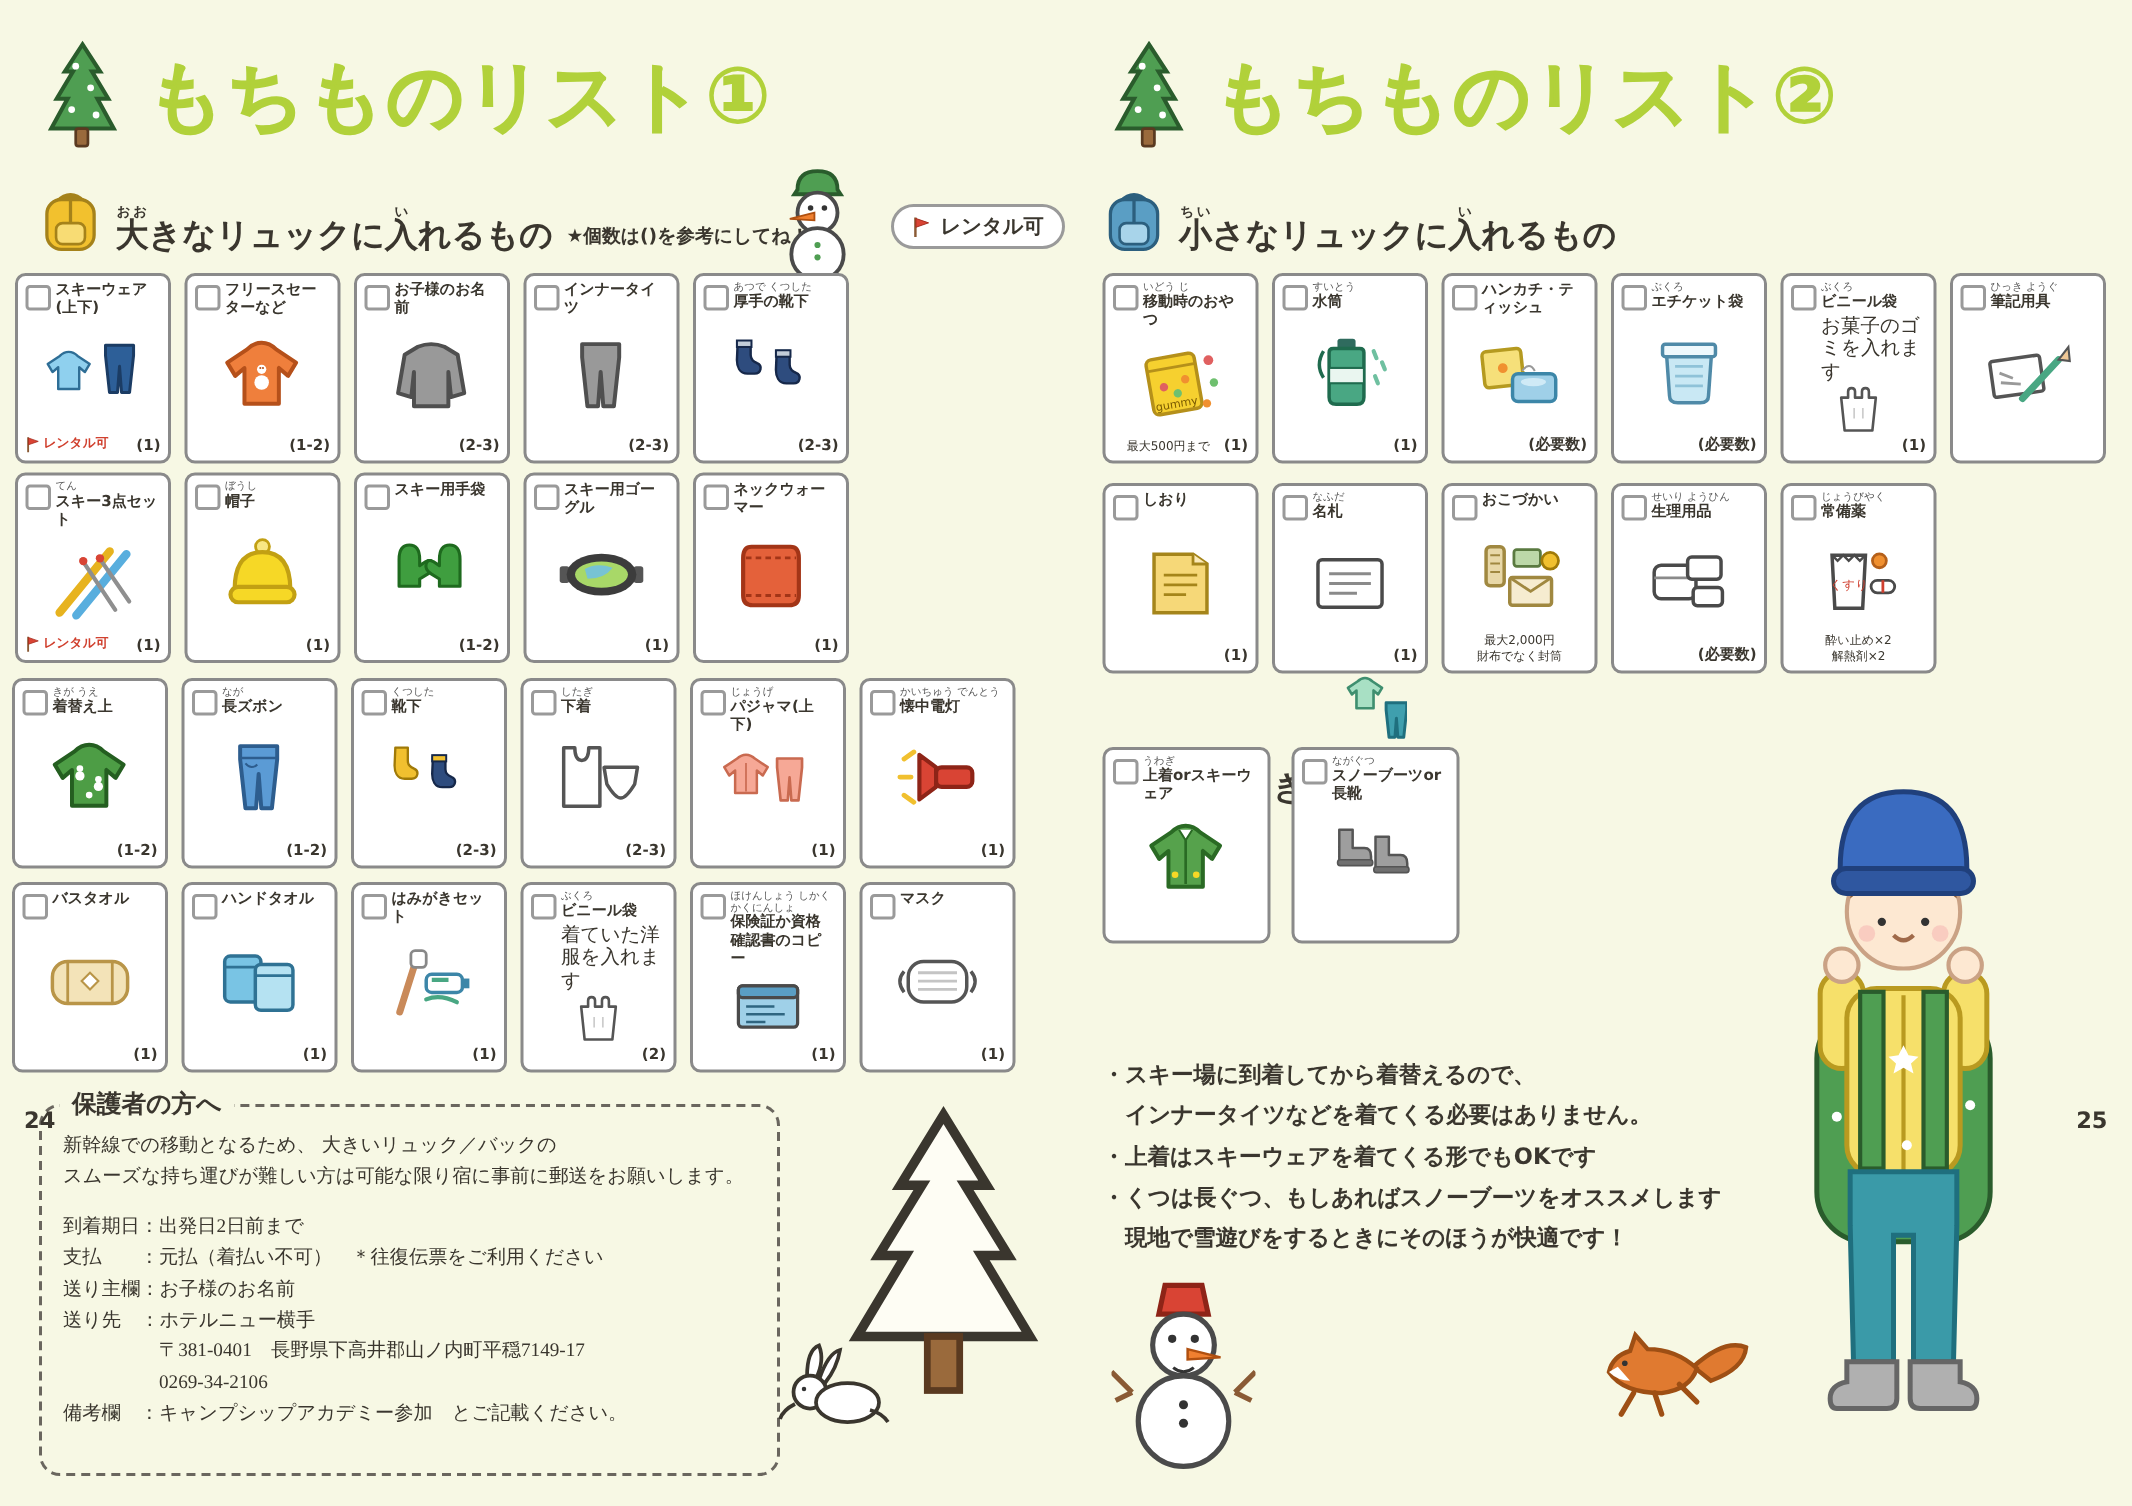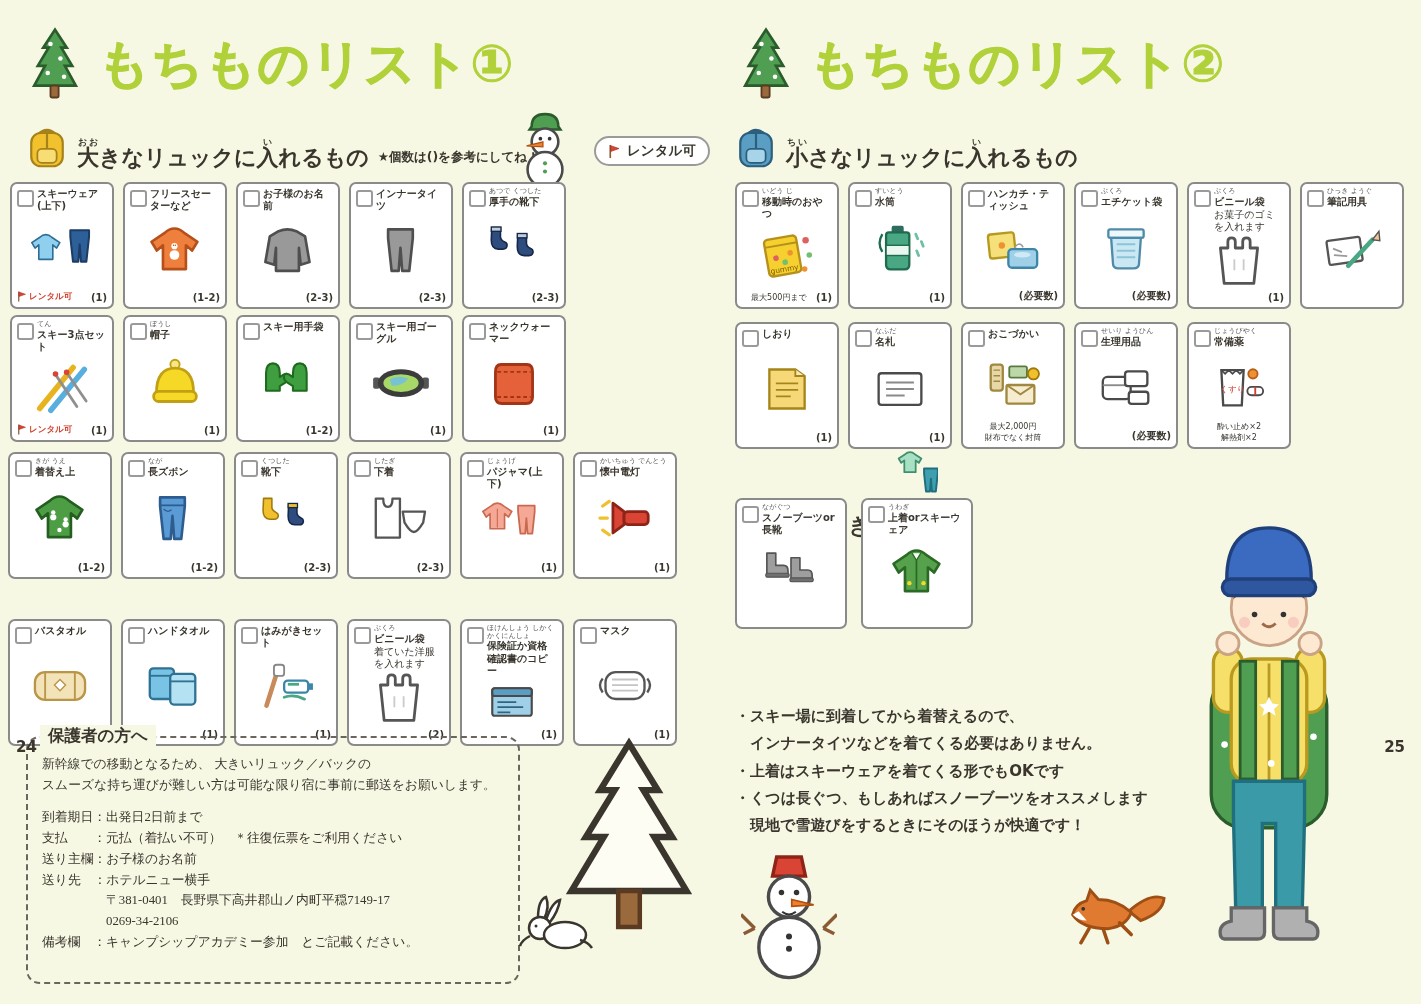--- a/index.html
+++ b/index.html
@@ -31,34 +31,34 @@
   .snowman-top{position:absolute;left:514px;top:110px;width:62px;height:80px;}
   .rental-badge{position:absolute;left:594px;top:136px;display:flex;align-items:center;gap:6px;
     background:#fff;border:2px solid #9a9a9a;border-radius:18px;padding:4px 12px;
     font-size:13.5px;font-weight:700;}
   .badge-flag{width:13px;height:17px;}
 
   .cards{position:absolute;display:flex;gap:9px;}
   .left .r1{left:10px;top:182px;}
   .left .r2{left:10px;top:315px;}
   .left .r3{left:8px;top:452px;}
-  .left .r4{left:8px;top:619px;}
+  .left .r4{left:8px;top:588px;}
   .right .r1{left:24px;top:182px;}
   .right .r2{left:24px;top:322px;}
   .right .outfit{left:24px;top:498px;gap:14px;}
 
   .card{width:104px;height:127px;background:#fff;border:2px solid #8a8a8a;border-radius:7px;
     padding:4px 5px;display:flex;flex-direction:column;box-sizing:border-box;flex:none;justify-content:flex-end;}
   .outfit .card{width:112px;height:131px;}
   .card-head{display:flex;gap:3px;align-items:flex-start;}
   .checkbox{width:13px;height:13px;border:2px solid #9a9a9a;border-radius:3px;background:#fff;flex:none;margin-top:2px;}
   .card-title{flex:1;min-width:0;}
   .ruby-line{font-size:7px;color:#555;line-height:1.1;}
   .name{font-size:10px;font-weight:700;line-height:1.22;}
-  .note-top{font-size:10px;color:#3a362e;margin-top:1px;line-height:1.2;font-family:Liberation Serif, serif;}
+  .note-top{font-size:13px;color:#3a362e;margin-top:1px;line-height:1.2;font-family:Liberation Serif, serif;}
   .card-icon{flex:1;min-height:0;display:flex;align-items:center;justify-content:center;padding:1px 0;}
   .card-icon svg{max-height:52px;}
   .card-foot{display:flex;align-items:flex-end;min-height:13px;font-size:9px;}
   .rental{color:#d0402e;font-weight:700;font-size:8.5px;display:flex;align-items:center;gap:2px;line-height:1;}
   .flag-ic{width:10px;height:13px;}
   .note-bottom{flex:1;text-align:center;font-size:8px;white-space:pre-line;line-height:1.3;}
   .qty{margin-left:auto;font-size:10px;font-weight:700;}
 
   .parents-box{position:absolute;left:26px;top:736px;width:494px;min-height:248px;
     border:2.5px dashed #6a665e;border-radius:14px;padding:16px 14px 10px;box-sizing:border-box;}
@@ -1022,61 +1022,61 @@
           </svg>
         </span>
       <h2 class="sec-heading"><ruby>出発<rt>しゅっぱつ</rt></ruby><ruby>するときの<rt></rt></ruby><ruby>服装<rt>ふくそう</rt></ruby></h2>
     </div>
 
     <div class="cards outfit">
   <div class="card">
     <div class="card-head">
       <span class="checkbox"></span>
       <div class="card-title">
-        <div class="ruby-line">ながぐつ</div>
-        <div class="name">スノーブーツor長靴</div>
-
-      </div>
-    </div>
-    <div class="card-icon" data-icon="boots-icon">
-            <svg viewBox="0 0 64 56" preserveAspectRatio="xMidYMid meet">
-              <g transform="translate(0 3) scale(0.6)">
-                <path d="M10 6 L26 6 L26 28 L40 28 Q48 28 48 38 L48 48 L10 48 Z" fill="#9e9e9e" stroke="#555" stroke-width="3" stroke-linejoin="round" stroke-linecap="round"></path>
-                <rect x="8" y="42" width="42" height="7" rx="3" fill="#707070" stroke="#555" stroke-width="2"></rect>
-              </g>
-              <g transform="translate(26 8) scale(0.6)">
-                <path d="M10 6 L26 6 L26 28 L40 28 Q48 28 48 38 L48 48 L10 48 Z" fill="#9e9e9e" stroke="#555" stroke-width="3" stroke-linejoin="round" stroke-linecap="round"></path>
-                <rect x="8" y="42" width="42" height="7" rx="3" fill="#707070" stroke="#555" stroke-width="2"></rect>
-              </g>
-            </svg>
-          </div>
-    <div class="card-foot">
-      
-      
-      
-    </div>
-  </div>
-
-  <div class="card">
-    <div class="card-head">
-      <span class="checkbox"></span>
-      <div class="card-title">
         <div class="ruby-line">うわぎ</div>
         <div class="name">上着orスキーウェア</div>
 
       </div>
     </div>
     <div class="card-icon" data-icon="jacket-icon">
             <svg viewBox="0 0 64 56" preserveAspectRatio="xMidYMid meet">
               <g transform="translate(1 0) scale(0.95)">
                 <path d="M21 9 Q26 4 32 4 Q38 4 43 9 L58 19 L52 29 L45 23 L45 50 L19 50 L19 23 L12 29 L6 19 Z" fill="#56a24c" stroke="#2a6a24" stroke-width="3" stroke-linejoin="round" stroke-linecap="round"></path>
                 <path d="M27 7 L32 15 L37 7" fill="#fff" stroke="#2a6a24" stroke-width="1.5"></path>
                 <line x1="32" y1="15" x2="32" y2="48" stroke="#2a6a24" stroke-width="2"></line>
                 <circle cx="24" cy="41" r="2.5" fill="#f6d826"></circle>
                 <circle cx="40" cy="41" r="2.5" fill="#f6d826"></circle>
+              </g>
+            </svg>
+          </div>
+    <div class="card-foot">
+      
+      
+      
+    </div>
+  </div>
+
+  <div class="card">
+    <div class="card-head">
+      <span class="checkbox"></span>
+      <div class="card-title">
+        <div class="ruby-line">ながぐつ</div>
+        <div class="name">スノーブーツor長靴</div>
+
+      </div>
+    </div>
+    <div class="card-icon" data-icon="boots-icon">
+            <svg viewBox="0 0 64 56" preserveAspectRatio="xMidYMid meet">
+              <g transform="translate(0 3) scale(0.6)">
+                <path d="M10 6 L26 6 L26 28 L40 28 Q48 28 48 38 L48 48 L10 48 Z" fill="#9e9e9e" stroke="#555" stroke-width="3" stroke-linejoin="round" stroke-linecap="round"></path>
+                <rect x="8" y="42" width="42" height="7" rx="3" fill="#707070" stroke="#555" stroke-width="2"></rect>
+              </g>
+              <g transform="translate(26 8) scale(0.6)">
+                <path d="M10 6 L26 6 L26 28 L40 28 Q48 28 48 38 L48 48 L10 48 Z" fill="#9e9e9e" stroke="#555" stroke-width="3" stroke-linejoin="round" stroke-linecap="round"></path>
+                <rect x="8" y="42" width="42" height="7" rx="3" fill="#707070" stroke="#555" stroke-width="2"></rect>
               </g>
             </svg>
           </div>
     <div class="card-foot">
       
       
       
     </div>
   </div>
 </div>

